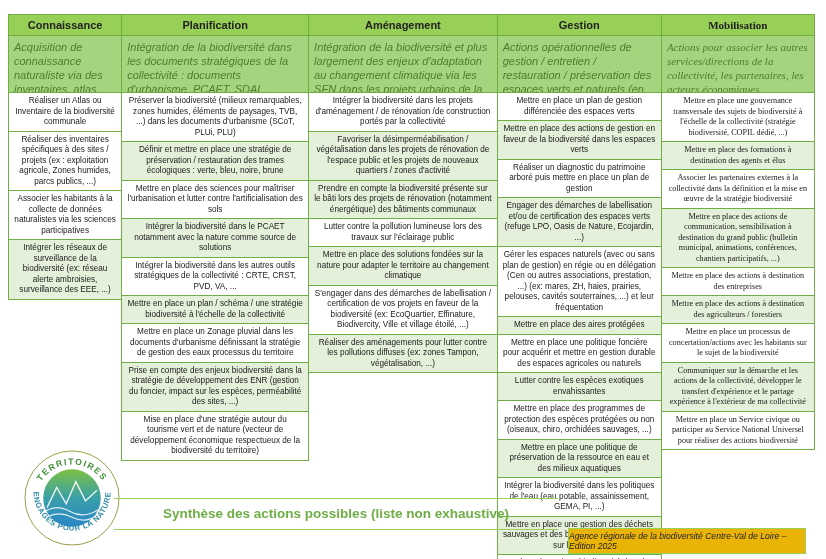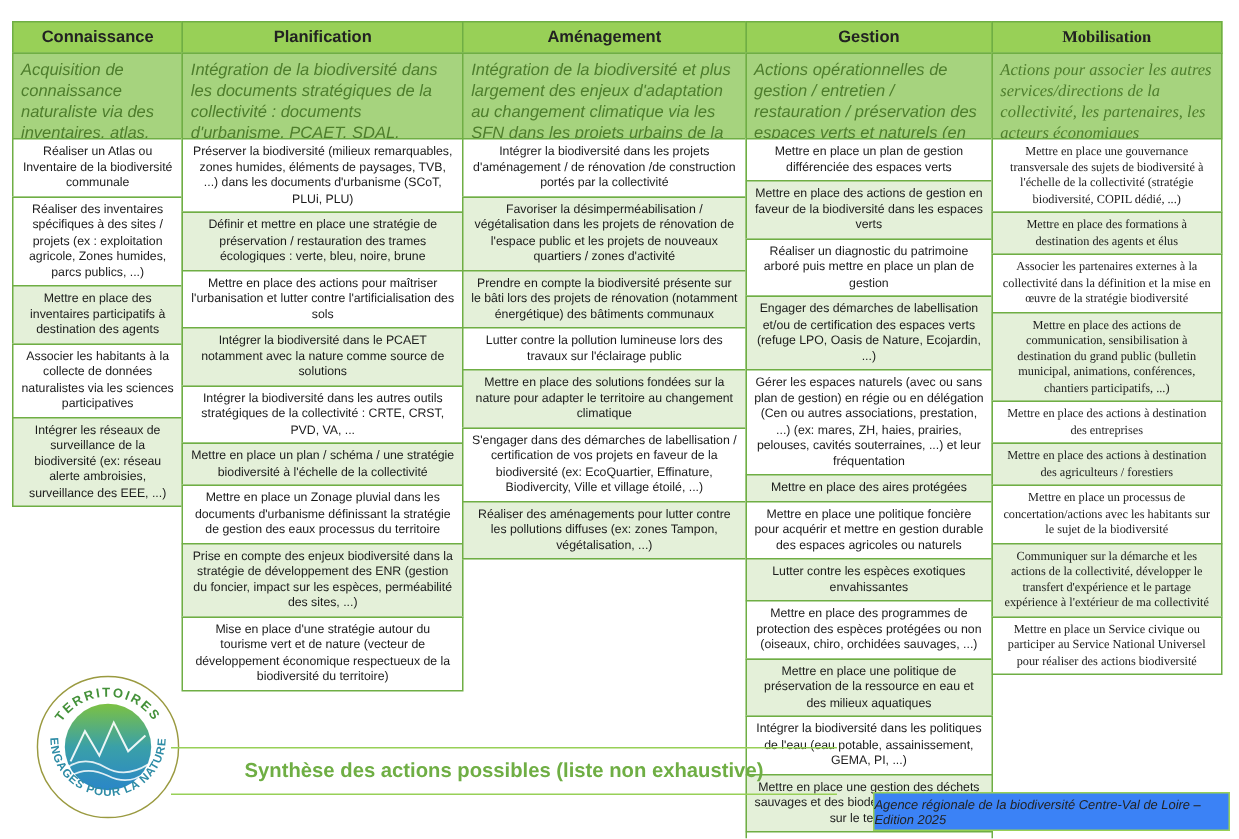--- a/index.html
+++ b/index.html
@@ -33,47 +33,46 @@
                font-size:11px;color:#222;justify-content:center;}
   .cell.desc{height:58px;background:var(--green-desc);color:var(--green-desc-text);
              font-style:italic;font-size:11px;text-align:left;justify-content:flex-start;
              padding-top:4px;overflow:hidden;}
   .cell.alt{background:var(--green-cell);}
 
   
   .title-block{position:absolute;left:114px;top:498px;width:444px;text-align:center;}
   .title-rule{border:none;border-top:1.6px solid var(--green-header);margin:0;}
   .title-text{color:var(--green-title);font-weight:bold;font-size:13.5px;padding:7px 0 8px 0;}
-  .credit-box{position:absolute;right:6px;top:528px;width:238px;height:26px;
+  .credit-box{position:absolute;right:20px;top:528px;width:238px;height:26px;
               border:1.4px solid var(--green-header);display:flex;align-items:center;
-              justify-content:center;font-size:8.6px;font-style:italic;color:#222;background:#3b82f6;margin-left:24px;}
+              justify-content:center;font-size:8.6px;font-style:italic;color:#222;background:#eab308;margin-left:24px;}
   .logo-wrap{position:absolute;left:24px;top:448px;width:96px;height:100px;}
 </style>
 </head>
 <body>
 
 <div class="page">
 
   <div class="table">
     <div class="col">
       <div class="cell header">Connaissance</div>
       <div class="cell desc">Acquisition de connaissance naturaliste via des inventaires, atlas, études, sciences participatives, ...</div>
     <div class="cell body">Réaliser un Atlas ou Inventaire de la biodiversité communale</div>
         <div class="cell body">Réaliser des inventaires spécifiques à des sites / projets (ex : exploitation agricole, Zones humides, parcs publics, ...)</div>
-        <div class="cell body alt">Mettre en place des inventaires participatifs à destination des agents</div>
         <div class="cell body">Associer les habitants à la collecte de données naturalistes via les sciences participatives</div>
         <div class="cell body alt">Intégrer les réseaux de surveillance de la biodiversité (ex: réseau alerte ambroisies, surveillance des EEE, ...)</div>
       </div>
 
     <div class="col">
       <div class="cell header">Planification</div>
       <div class="cell desc">Intégration de la biodiversité dans les documents stratégiques de la collectivité : documents d'urbanisme, PCAET, SDAL, SDGIEP, ... ; lutte contre l'artificialisation, intégration de la biodiv dans les autres outils stratégiques (CRTE, PCAET, PVD, ACV, ...), construire une stratégie biodiversité, ...</div>
     <div class="cell body">Préserver la biodiversité (milieux remarquables, zones humides, éléments de paysages, TVB, ...) dans les documents d'urbanisme (SCoT, PLUi, PLU)</div>
         <div class="cell body alt">Définir et mettre en place une stratégie de préservation / restauration des trames écologiques : verte, bleu, noire, brune</div>
-        <div class="cell body">Mettre en place des actions pour maîtriser l'urbanisation et lutter contre l'artificialisation des sols</div>
+        <div class="cell body">Mettre en place des sciences pour maîtriser l'urbanisation et lutter contre l'artificialisation des sols</div>
         <div class="cell body alt">Intégrer la biodiversité dans le PCAET notamment avec la nature comme source de solutions</div>
         <div class="cell body">Intégrer la biodiversité dans les autres outils stratégiques de la collectivité : CRTE, CRST, PVD, VA, ...</div>
         <div class="cell body alt">Mettre en place un plan / schéma / une stratégie biodiversité à l'échelle de la collectivité</div>
         <div class="cell body">Mettre en place un Zonage pluvial dans les documents d'urbanisme définissant la stratégie de gestion des eaux processus du territoire</div>
         <div class="cell body alt">Prise en compte des enjeux biodiversité dans la stratégie de développement des ENR (gestion du foncier, impact sur les espèces, perméabilité des sites, ...)</div>
         <div class="cell body">Mise en place d'une stratégie autour du tourisme vert et de nature (vecteur de développement économique respectueux de la biodiversité du territoire)</div>
       </div>
 
     <div class="col">
       <div class="cell header">Aménagement</div>

